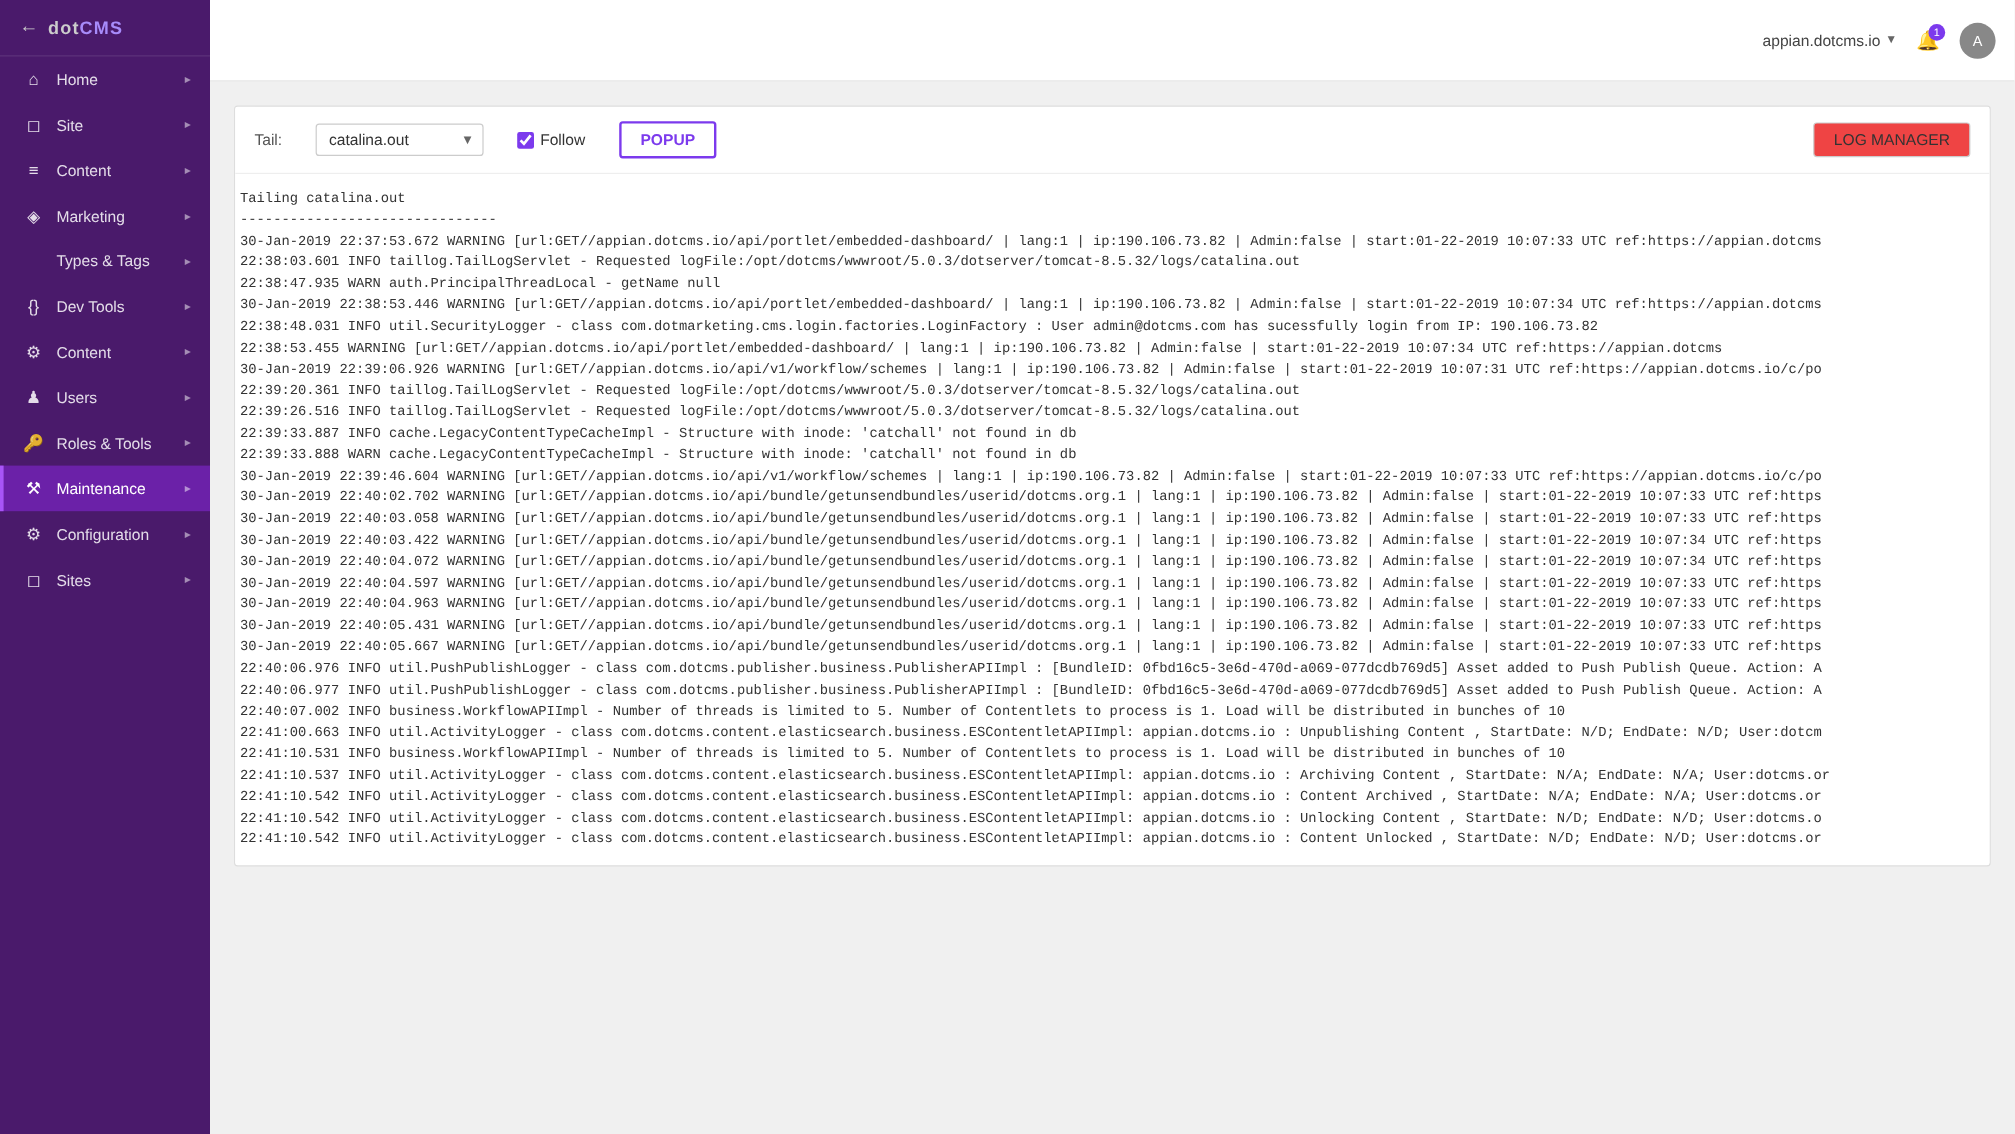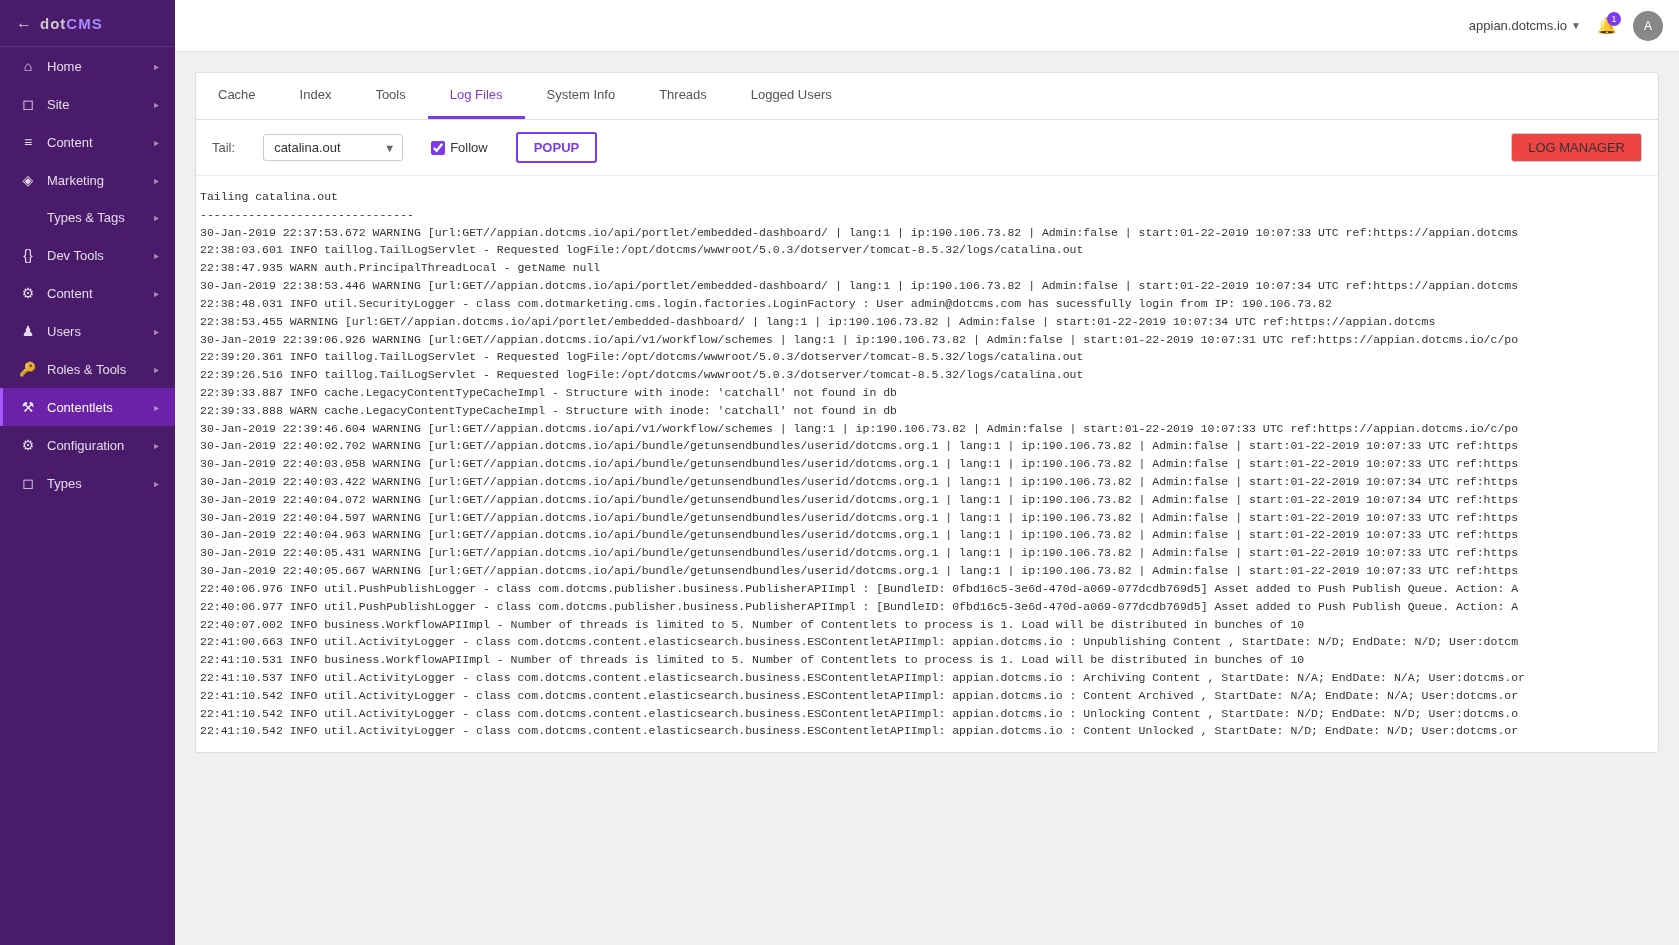--- a/index.html
+++ b/index.html
@@ -56,21 +56,21 @@
     .main {
       flex: 1;
       display: flex;
       flex-direction: column;
       overflow: hidden;
     }
 
     
     .topbar {
       background: #fff;
-      height: 52px;
+      height: 68px;
       display: flex;
       align-items: center;
       justify-content: flex-end;
       padding: 0 16px;
       border-bottom: 1px solid #e0e0e0;
       gap: 12px;
     }
     .topbar-domain {
       font-size: 13px;
       color: #444;
@@ -296,35 +296,35 @@
       <div class="sidebar-nav-item">
     <div class="nav-left">
       <span class="nav-icon">🔑</span>
       <span>Roles &amp; Tools</span>
     </div>
     <span class="nav-arrow">▸</span>
   </div>
       <div class="sidebar-nav-item active">
     <div class="nav-left">
       <span class="nav-icon">⚒</span>
-      <span>Contentlets</span>
+      <span>Maintenance</span>
     </div>
     <span class="nav-arrow">▸</span>
   </div>
       <div class="sidebar-nav-item">
     <div class="nav-left">
       <span class="nav-icon">⚙</span>
       <span>Configuration</span>
     </div>
     <span class="nav-arrow">▸</span>
   </div>
       <div class="sidebar-nav-item">
     <div class="nav-left">
       <span class="nav-icon">◻</span>
-      <span>Types</span>
+      <span>Sites</span>
     </div>
     <span class="nav-arrow">▸</span>
   </div>
     </div>
 </div>
 
 <div class="main">
 
   <div class="topbar">
     <div class="topbar-domain">
@@ -336,29 +336,20 @@
       <span class="topbar-notif-badge">1</span>
     </div>
     <div class="topbar-avatar">
       <span style="font-size:12px;">A</span>
     </div>
   </div>
 
   <div class="content">
     <div class="panel">
 
-      <div class="tabs" id="tabs-container">
-          <div class="tab">Cache</div>
-          <div class="tab">Index</div>
-          <div class="tab">Tools</div>
-          <div class="tab active">Log Files</div>
-          <div class="tab">System Info</div>
-          <div class="tab">Threads</div>
-          <div class="tab">Logged Users</div>
-        </div>
 
       <div class="toolbar">
         <span class="toolbar-label">Tail:</span>
         <div class="toolbar-select-wrap">
           <select class="toolbar-select" id="tail-select"><option value="catalina.out">catalina.out</option><option value="dotcms.log">dotcms.log</option><option value="velocity.log">velocity.log</option><option value="dotcms-audit.log">dotcms-audit.log</option></select>
           <span class="toolbar-select-arrow">▼</span>
         </div>
         <label class="toolbar-follow">
           <input type="checkbox" checked="" style="">
           <span>Follow</span>

